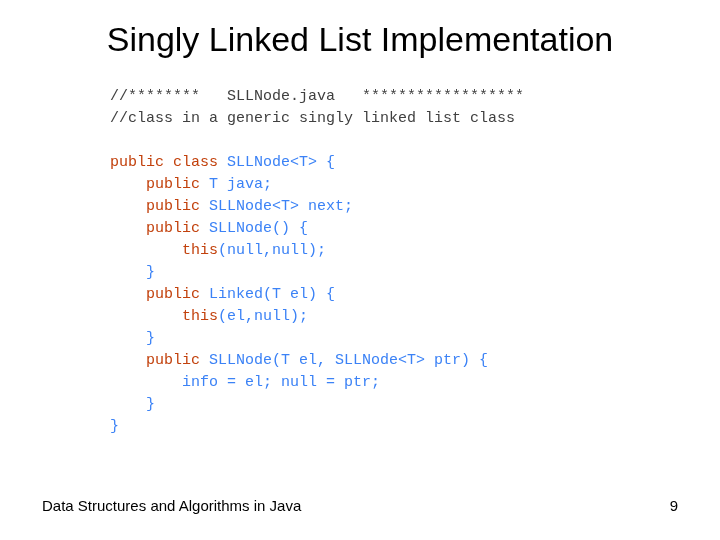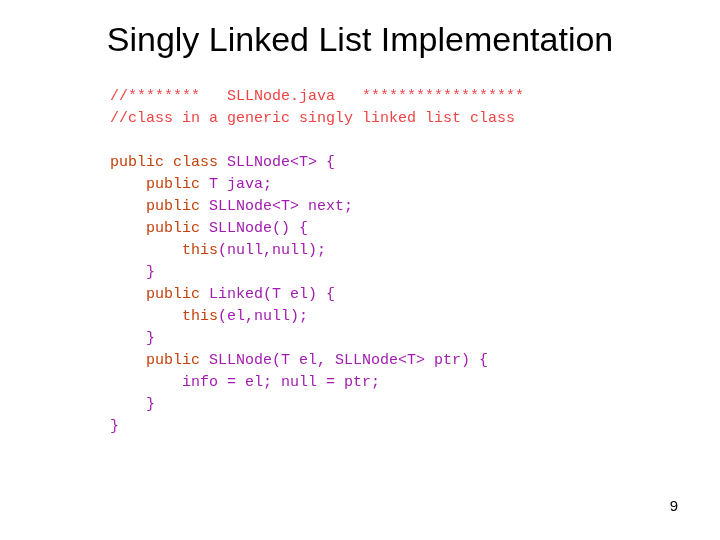--- a/index.html
+++ b/index.html
@@ -31,23 +31,23 @@
   .code-area {
     position: absolute;
     top: 86px;
     left: 110px;
     font-family: "Courier New", Courier, monospace;
     font-size: 15px;
     line-height: 22px;
     white-space: pre;
     color: #555;
   }
-  .tok-comment { color: #ef4444; }
+  .tok-comment { color: #404040; }
   .tok-keyword { color: #c2410c; }
-  .tok-plain   { color: #a21caf; }
+  .tok-plain   { color: #3b82f6; }
   .caption {
     position: absolute;
     left: 30px;
     bottom: 44px;
     font-size: 17px;
     font-weight: 700;
     color: #000;
   }
   .footer-left {
     position: absolute;
@@ -82,15 +82,16 @@
 <span class="tok-plain">    }</span>
 <span class="tok-keyword">    public</span><span class="tok-plain"> Linked(T el) {</span>
 <span class="tok-keyword">        this</span><span class="tok-plain">(el,null);</span>
 <span class="tok-plain">    }</span>
 <span class="tok-keyword">    public</span><span class="tok-plain"> SLLNode(T el, SLLNode&lt;T&gt; ptr) {</span>
 <span class="tok-plain">        info = el; null = ptr;</span>
 <span class="tok-plain">    }</span>
 <span class="tok-plain">}</span></div>
 
 
+  <div class="footer-left">Data Structures and Algorithms in Java</div>
   <div class="footer-right">9</div>
 
 </div>
 
 </body></html>

